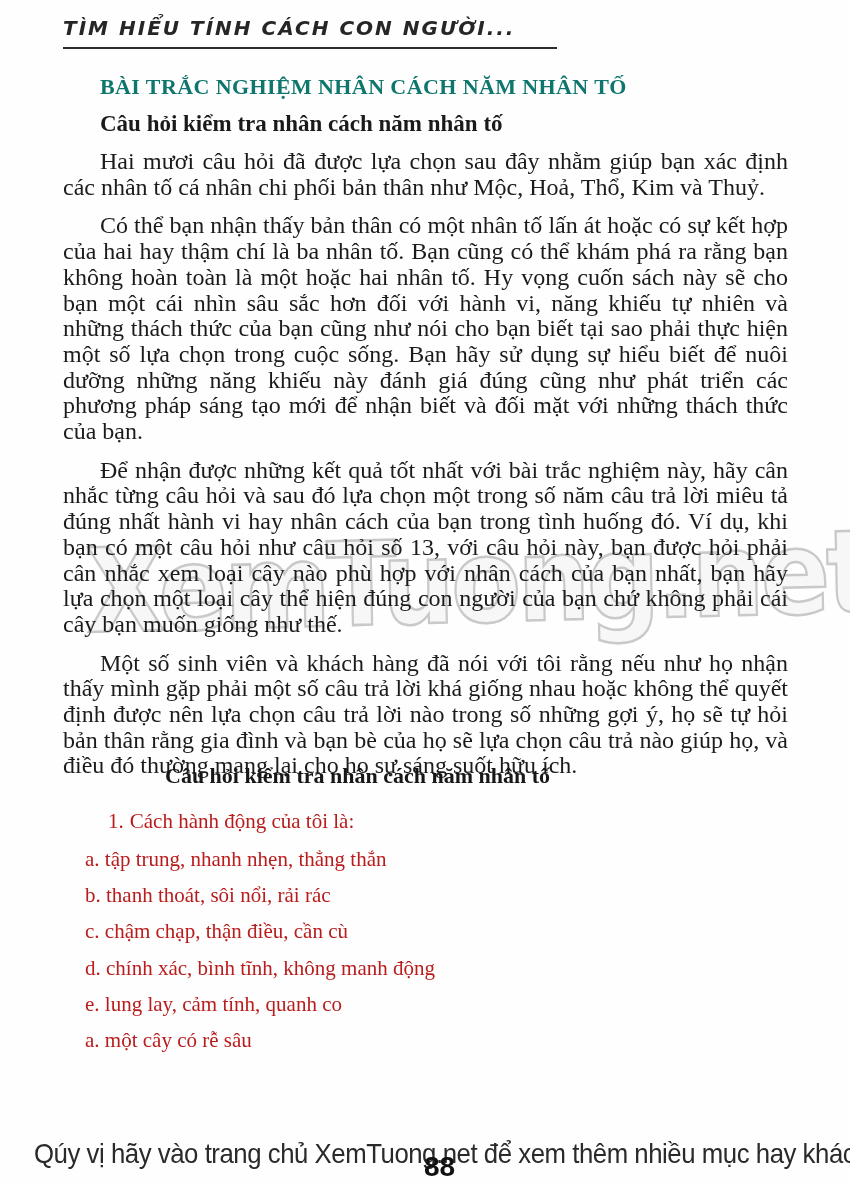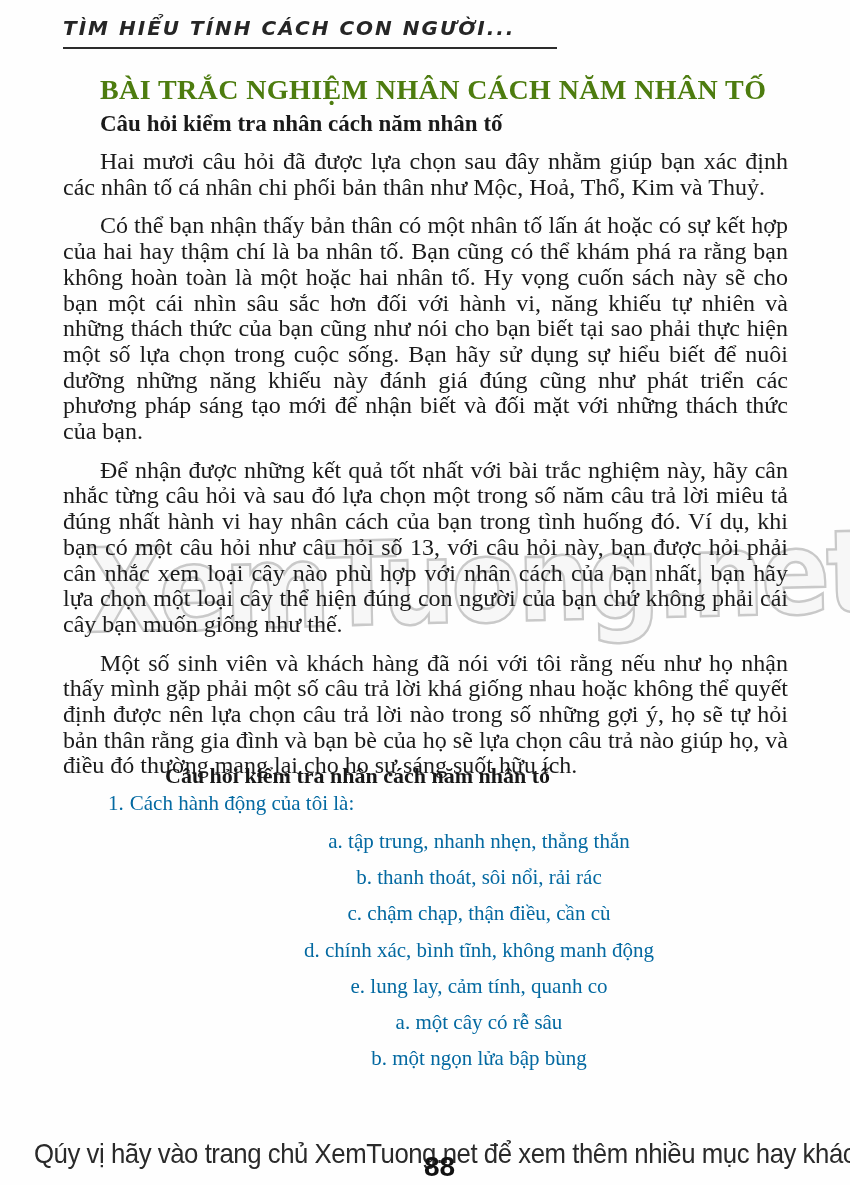--- a/index.html
+++ b/index.html
@@ -30,24 +30,24 @@
     color: #262626;
     padding: 0 42px 7px 0;
     border-bottom: 2.5px solid #2c2c2c;
     white-space: nowrap;
   }
 
   .title {
     position: absolute;
     top: 74px;
     left: 100px;
-    font-size: 28px;
+    font-size: 22px;
     font-weight: bold;
     letter-spacing: 0.4px;
-    color: #4d7c0f;
+    color: #0f766e;
     white-space: nowrap;
   }
   .subtitle {
     position: absolute;
     top: 111px;
     left: 100px;
     font-size: 23px;
     font-weight: bold;
     color: #1a1a1a;
     white-space: nowrap;
@@ -90,30 +90,30 @@
     left: 165px;
     z-index: 1;
     font-size: 22px;
     font-weight: bold;
     color: #171717;
     white-space: nowrap;
   }
 
   .questions {
     position: absolute;
-    top: 783px;
+    top: 801px;
     left: 0;
     width: 850px;
     z-index: 1;
     font-size: 21px;
-    color: #0369a1;
+    color: #b91c1c;
   }
   .question { margin-left: 108px; line-height: 40px; white-space: nowrap; }
   .question .q-num { margin-right: 6px; }
-  .option { margin-left: 108px; line-height: 36.2px; white-space: nowrap; text-align: center; }
+  .option { margin-left: 85px; line-height: 36.2px; white-space: nowrap; }
 
   .footer {
     position: absolute;
     top: 1138px;
     left: 0;
     width: 850px;
     z-index: 1;
     text-align: center;
     font-family: "Liberation Sans", sans-serif;
     font-size: 28px;
@@ -162,21 +162,20 @@
     <div class="question">
       <span class="q-num">1.</span><span>Cách hành động của tôi là:</span>
     </div>
     <div class="option">a. tập trung, nhanh nhẹn, thẳng thắn</div>
     <div class="option">b. thanh thoát, sôi nổi, rải rác</div>
     <div class="option">c. chậm chạp, thận điều, cần cù</div>
     <div class="option">d. chính xác, bình tĩnh, không manh động</div>
     <div class="option">e. lung lay, cảm tính, quanh co</div>
 
     <div class="option">a. một cây có rễ sâu</div>
-    <div class="option">b. một ngọn lửa bập bùng</div>
 
   </div>
 
   <div class="footer">
     <span>Qúy vị hãy vào trang chủ </span><span>XemTuong.net</span><span> để xem thêm nhiều mục hay khác</span>
   </div>
 
   <div class="page-number">88</div>
 
 </div>

